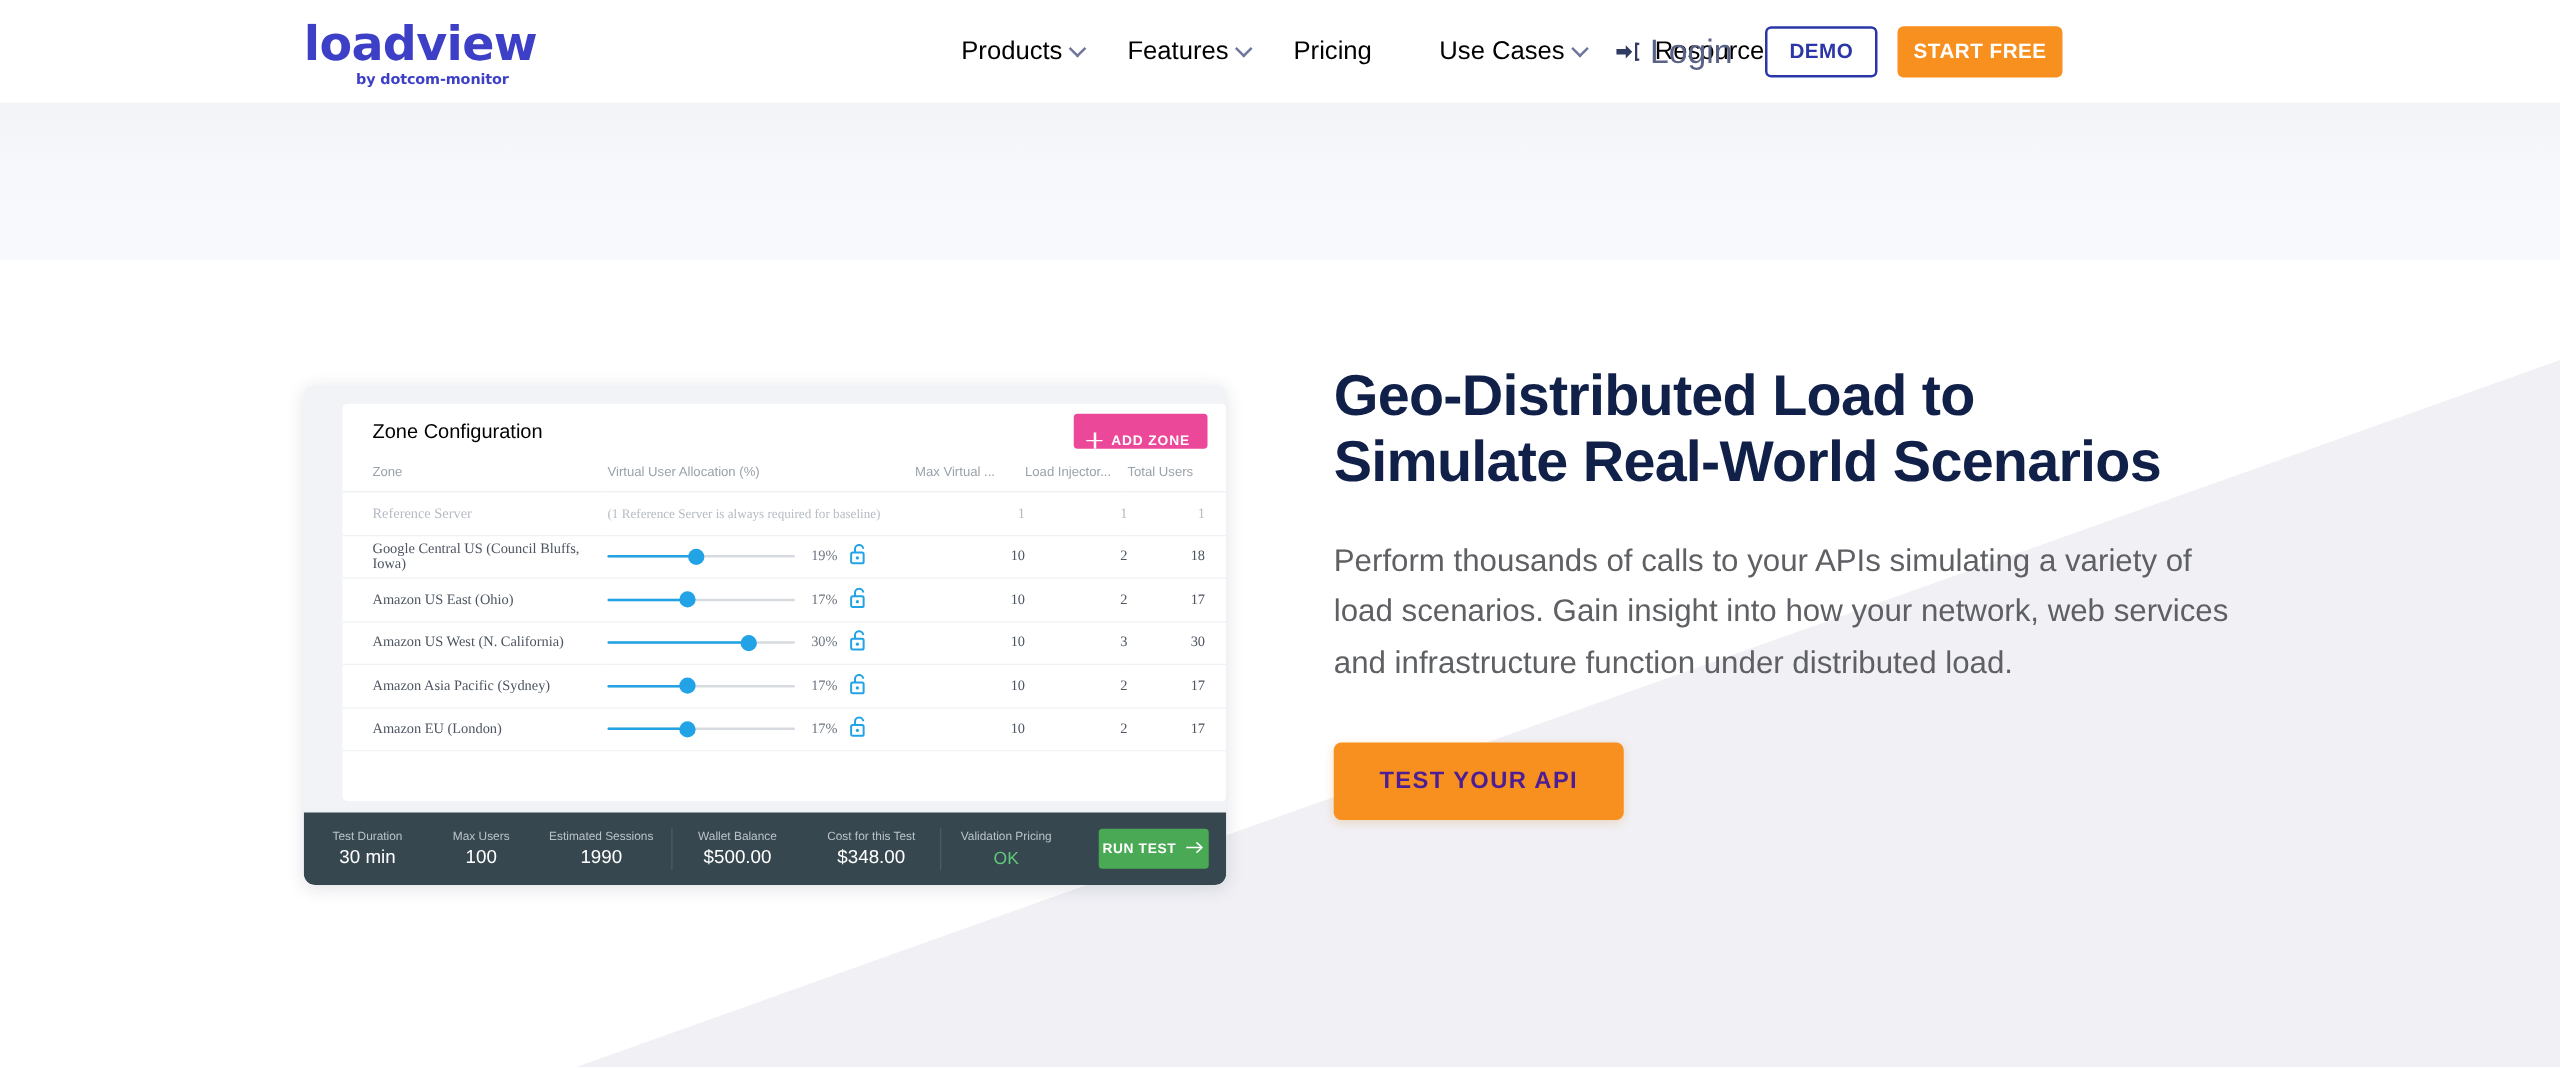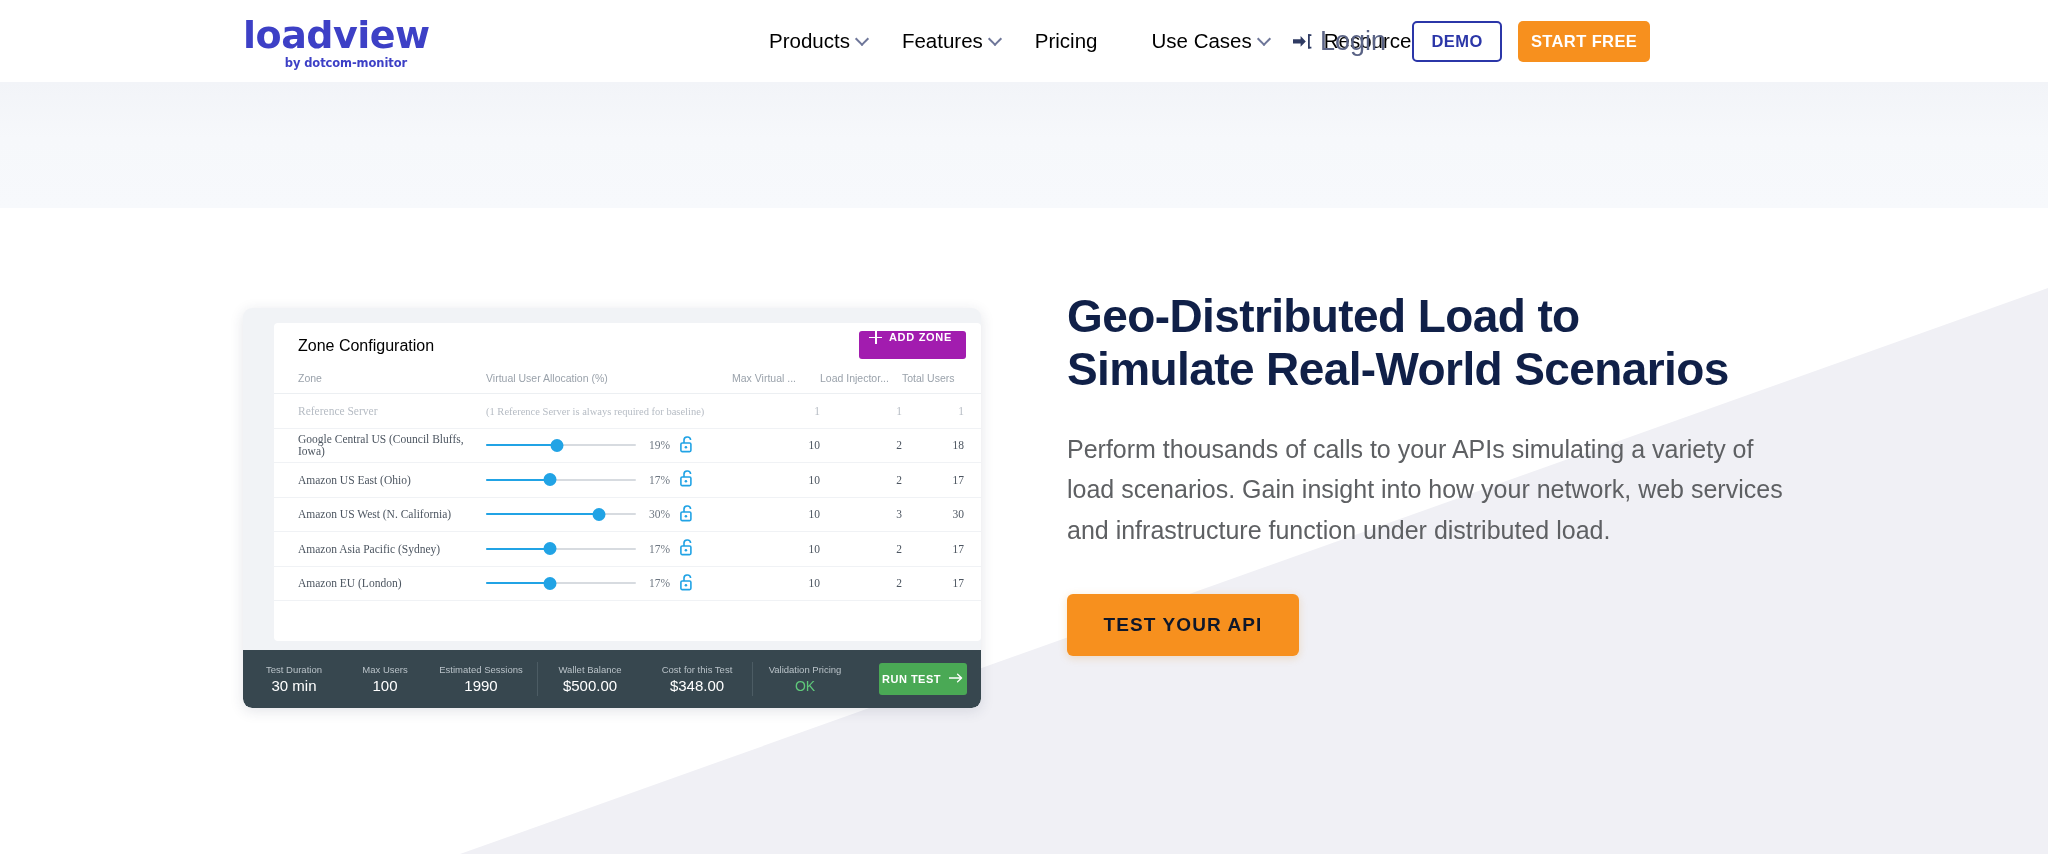--- a/index.html
+++ b/index.html
@@ -197,24 +197,24 @@
   .dash-title {
     font-size: 16px;
     color: #000000;
     font-weight: 400;
   }
   .btn-addzone {
     position: absolute;
     right: 15px; top: 8px;
     height: 28px;
     padding: 0 14px 0 10px;
-    background: #a21caf;
+    background: #ec4899;
     border-radius: 3px;
     display: flex;
-    align-items: flex-start;
+    align-items: flex-end;
     gap: 7px;
     color: #fff;
     font-size: 11px;
     font-weight: 700;
     letter-spacing: 0.7px;
     cursor: pointer;
   }
   .plus-icon {
     display: inline-block;
     position: relative;
@@ -395,21 +395,21 @@
     font-weight: 400;
   }
   .btn-testapi {
     margin-top: 43px;
     width: 232px; height: 62px;
     background: #f7901e;
     border-radius: 6px;
     display: flex;
     align-items: center;
     justify-content: center;
-    color: #0f172a;
+    color: #4c1d95;
     font-size: 19px;
     font-weight: 700;
     letter-spacing: 1.1px;
     cursor: pointer;
     box-shadow: 0 2px 8px rgba(220,130,20,0.22);
   }
 </style>
 </head>
 <body>
 

